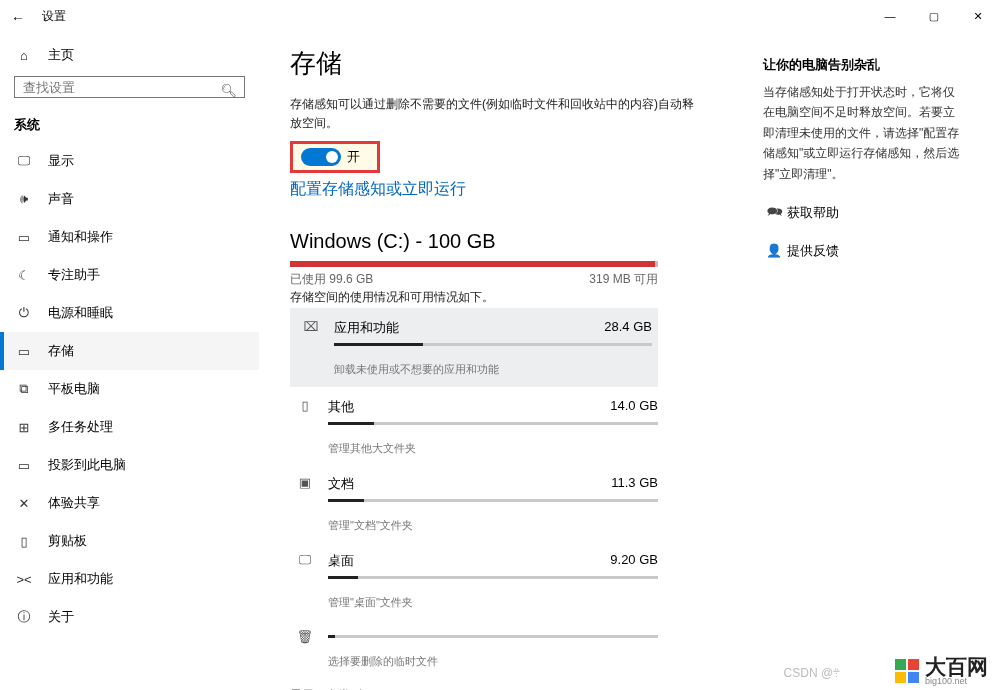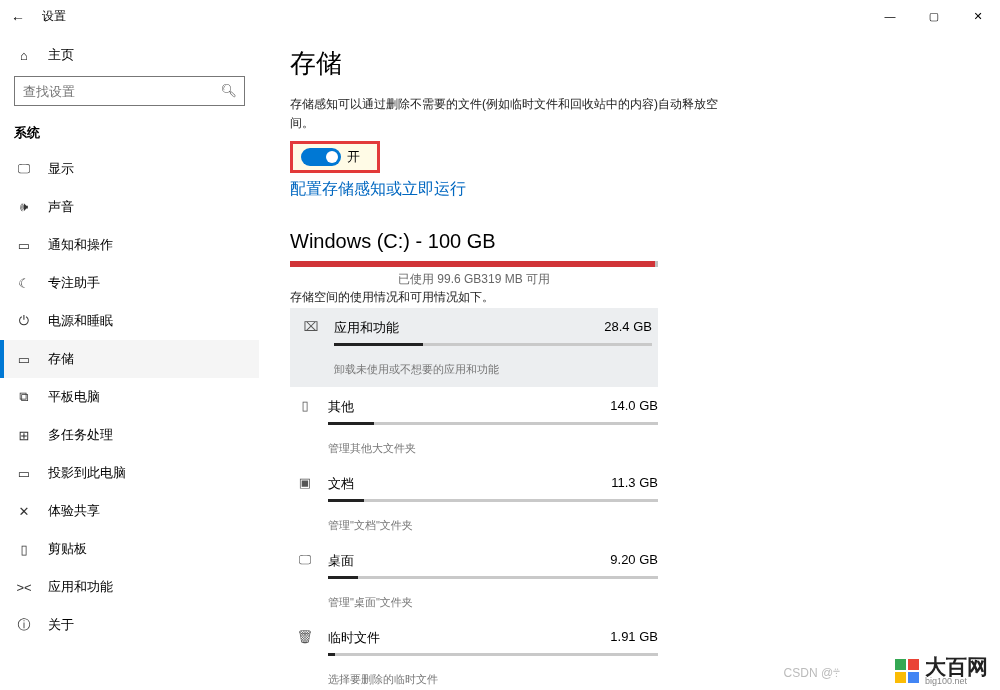--- a/index.html
+++ b/index.html
@@ -7,42 +7,42 @@
   .titlebar { height: 32px; display: flex; align-items: center; padding-left: 6px; }
   .titlebar .back { width: 24px; text-align: center; font-size: 14px; cursor: pointer; }
   .titlebar .title { margin-left: 12px; font-size: 12px; }
   .win-controls { position: absolute; right: 0; top: 0; display: flex; }
   .win-controls div { width: 44px; height: 32px; display: flex; align-items: center; justify-content: center; font-size: 11px; cursor: pointer; }
   .layout { display: flex; height: calc(100% - 32px); }
   .sidebar { width: 260px; padding: 4px 0 0 0; border-right: 1px solid rgba(0,0,0,0); position: relative; }
   .home-row { display: flex; align-items: center; padding: 10px 14px; cursor: pointer; }
   .home-row .icon { width: 20px; margin-right: 14px; text-align: center; }
   .search-wrap { margin: 2px 14px 12px 14px; position: relative; }
-  .search-wrap input { width: 100%; height: 30px; border: 1px solid #777; padding: 0 30px 0 8px; font-size: 13px; background:#fff; }
+  .search-wrap input { width: 100%; height: 22px; border: 1px solid #777; padding: 0 30px 0 8px; font-size: 13px; background:#fff; }
   .search-wrap .sicon { position: absolute; right: 8px; top: 7px; color: #555; }
   .section-title { padding: 6px 14px 8px 14px; font-weight: 600; font-size: 13px; }
   .nav { list-style: none; margin: 0; padding: 0; }
   .nav li { display: flex; align-items: center; padding: 10px 14px; cursor: pointer; font-size: 13px; position: relative; }
   .nav li .icon { width: 20px; margin-right: 14px; text-align: center; color:#333; }
   .nav li.active::before { content:""; position:absolute; left:0; top:0; bottom:0; width:4px; background:#0078d4; }
   .nav li.active { background: rgba(0,0,0,0.04); }
   .main { flex: 1; padding: 14px 40px 0 30px; display: flex; overflow: hidden; }
   .col-left { width: 440px; }
   .col-right { margin-left: 60px; width: 210px; }
   .page-title { font-size: 26px; font-weight: 500; margin-bottom: 14px; }
   .desc { font-size: 12px; color: #222; line-height: 1.6; }
   .toggle-wrap { margin-top: 8px; border: 3px solid #e23a3a; background:#fffbe6; padding: 4px 8px; display: inline-flex; align-items: center; width:90px; }
   .toggle { width: 40px; height: 18px; border-radius: 9px; background: #0078d4; position: relative; margin-right: 6px; }
   .toggle::after { content:""; position:absolute; width:12px; height:12px; background:#fff; border-radius:50%; top:3px; right:3px; }
   .toggle-label { font-size: 13px; }
   .link { color: #0067c0; font-size: 16px; margin-top: 6px; cursor: pointer; }
   .drive-title { font-size: 20px; margin-top: 30px; }
   .usage-bar { height: 6px; background: #d13438; margin-top: 8px; position: relative; width: 368px; }
   .usage-bar::after { content:""; position:absolute; right:0; top:0; bottom:0; width:3px; background:#c0c0c0; }
-  .usage-row { display: flex; justify-content: center; margin-top: 4px; font-size: 12px; color:#666; width: 368px; }
+  .usage-row { display: flex; justify-content: space-between; margin-top: 4px; font-size: 12px; color:#666; width: 368px; }
   .cat { display: flex; align-items: flex-start; padding: 10px 0 8px 0; width: 368px; border-top:1px solid rgba(0,0,0,0); }
   .cat.first { background: #eceef0; padding: 10px 6px; }
   .cat .cicon { width: 30px; text-align: center; margin-right: 8px; color:#555; }
   .cat .cbody { flex: 1; }
   .cat .chead { display: flex; justify-content: space-between; font-size: 13px; }
   .cat .cbar { height: 3px; background: #c9c9c9; margin-top: 6px; position: relative; }
   .cat .cbar-fill { position: absolute; left:0; top:0; bottom:0; background:#222; }
   .cat .csub { font-size: 11px; color: #777; margin-top: 16px; }
   .show-more { font-size: 12px; color: #333; margin-top: 10px; cursor:pointer; }
   .more-title { font-size: 18px; font-weight: 500; margin-top: 20px; }
@@ -203,36 +203,44 @@
               </div>
               <div class="cbar">
                 <div class="cbar-fill" style="width:9%"></div>
               </div>
               <div class="csub">管理"桌面"文件夹</div>
             </div>
           </div>
           <div class="cat">
             <div class="cicon">🗑</div>
             <div class="cbody">
-              <div class="chead">
-                <span>临时文件</span>
-                <span>1.91 GB</span>
-              </div>
               <div class="cbar">
                 <div class="cbar-fill" style="width:2%"></div>
               </div>
               <div class="csub">选择要删除的临时文件</div>
             </div>
           </div>
         </div>
 
       <div class="show-more">显示更多类别</div>
       <div class="more-title">更多存储设置</div>
     </div>
 
+    <div class="col-right">
+      <div class="right-title">让你的电脑告别杂乱</div>
+      <div class="right-text">当存储感知处于打开状态时，它将仅在电脑空间不足时释放空间。若要立即清理未使用的文件，请选择"配置存储感知"或立即运行存储感知，然后选择"立即清理"。</div>
+      <div class="right-link">
+        <span class="icon">🗪</span>
+        <span>获取帮助</span>
+      </div>
+      <div class="right-link">
+        <span class="icon">👤</span>
+        <span>提供反馈</span>
+      </div>
+    </div>
   </div>
 </div>
 
 <div class="csdn">CSDN @܊</div>
 <div class="watermark">
   <div class="logo">
       <span></span>
       <span></span>
       <span></span>
       <span></span>

